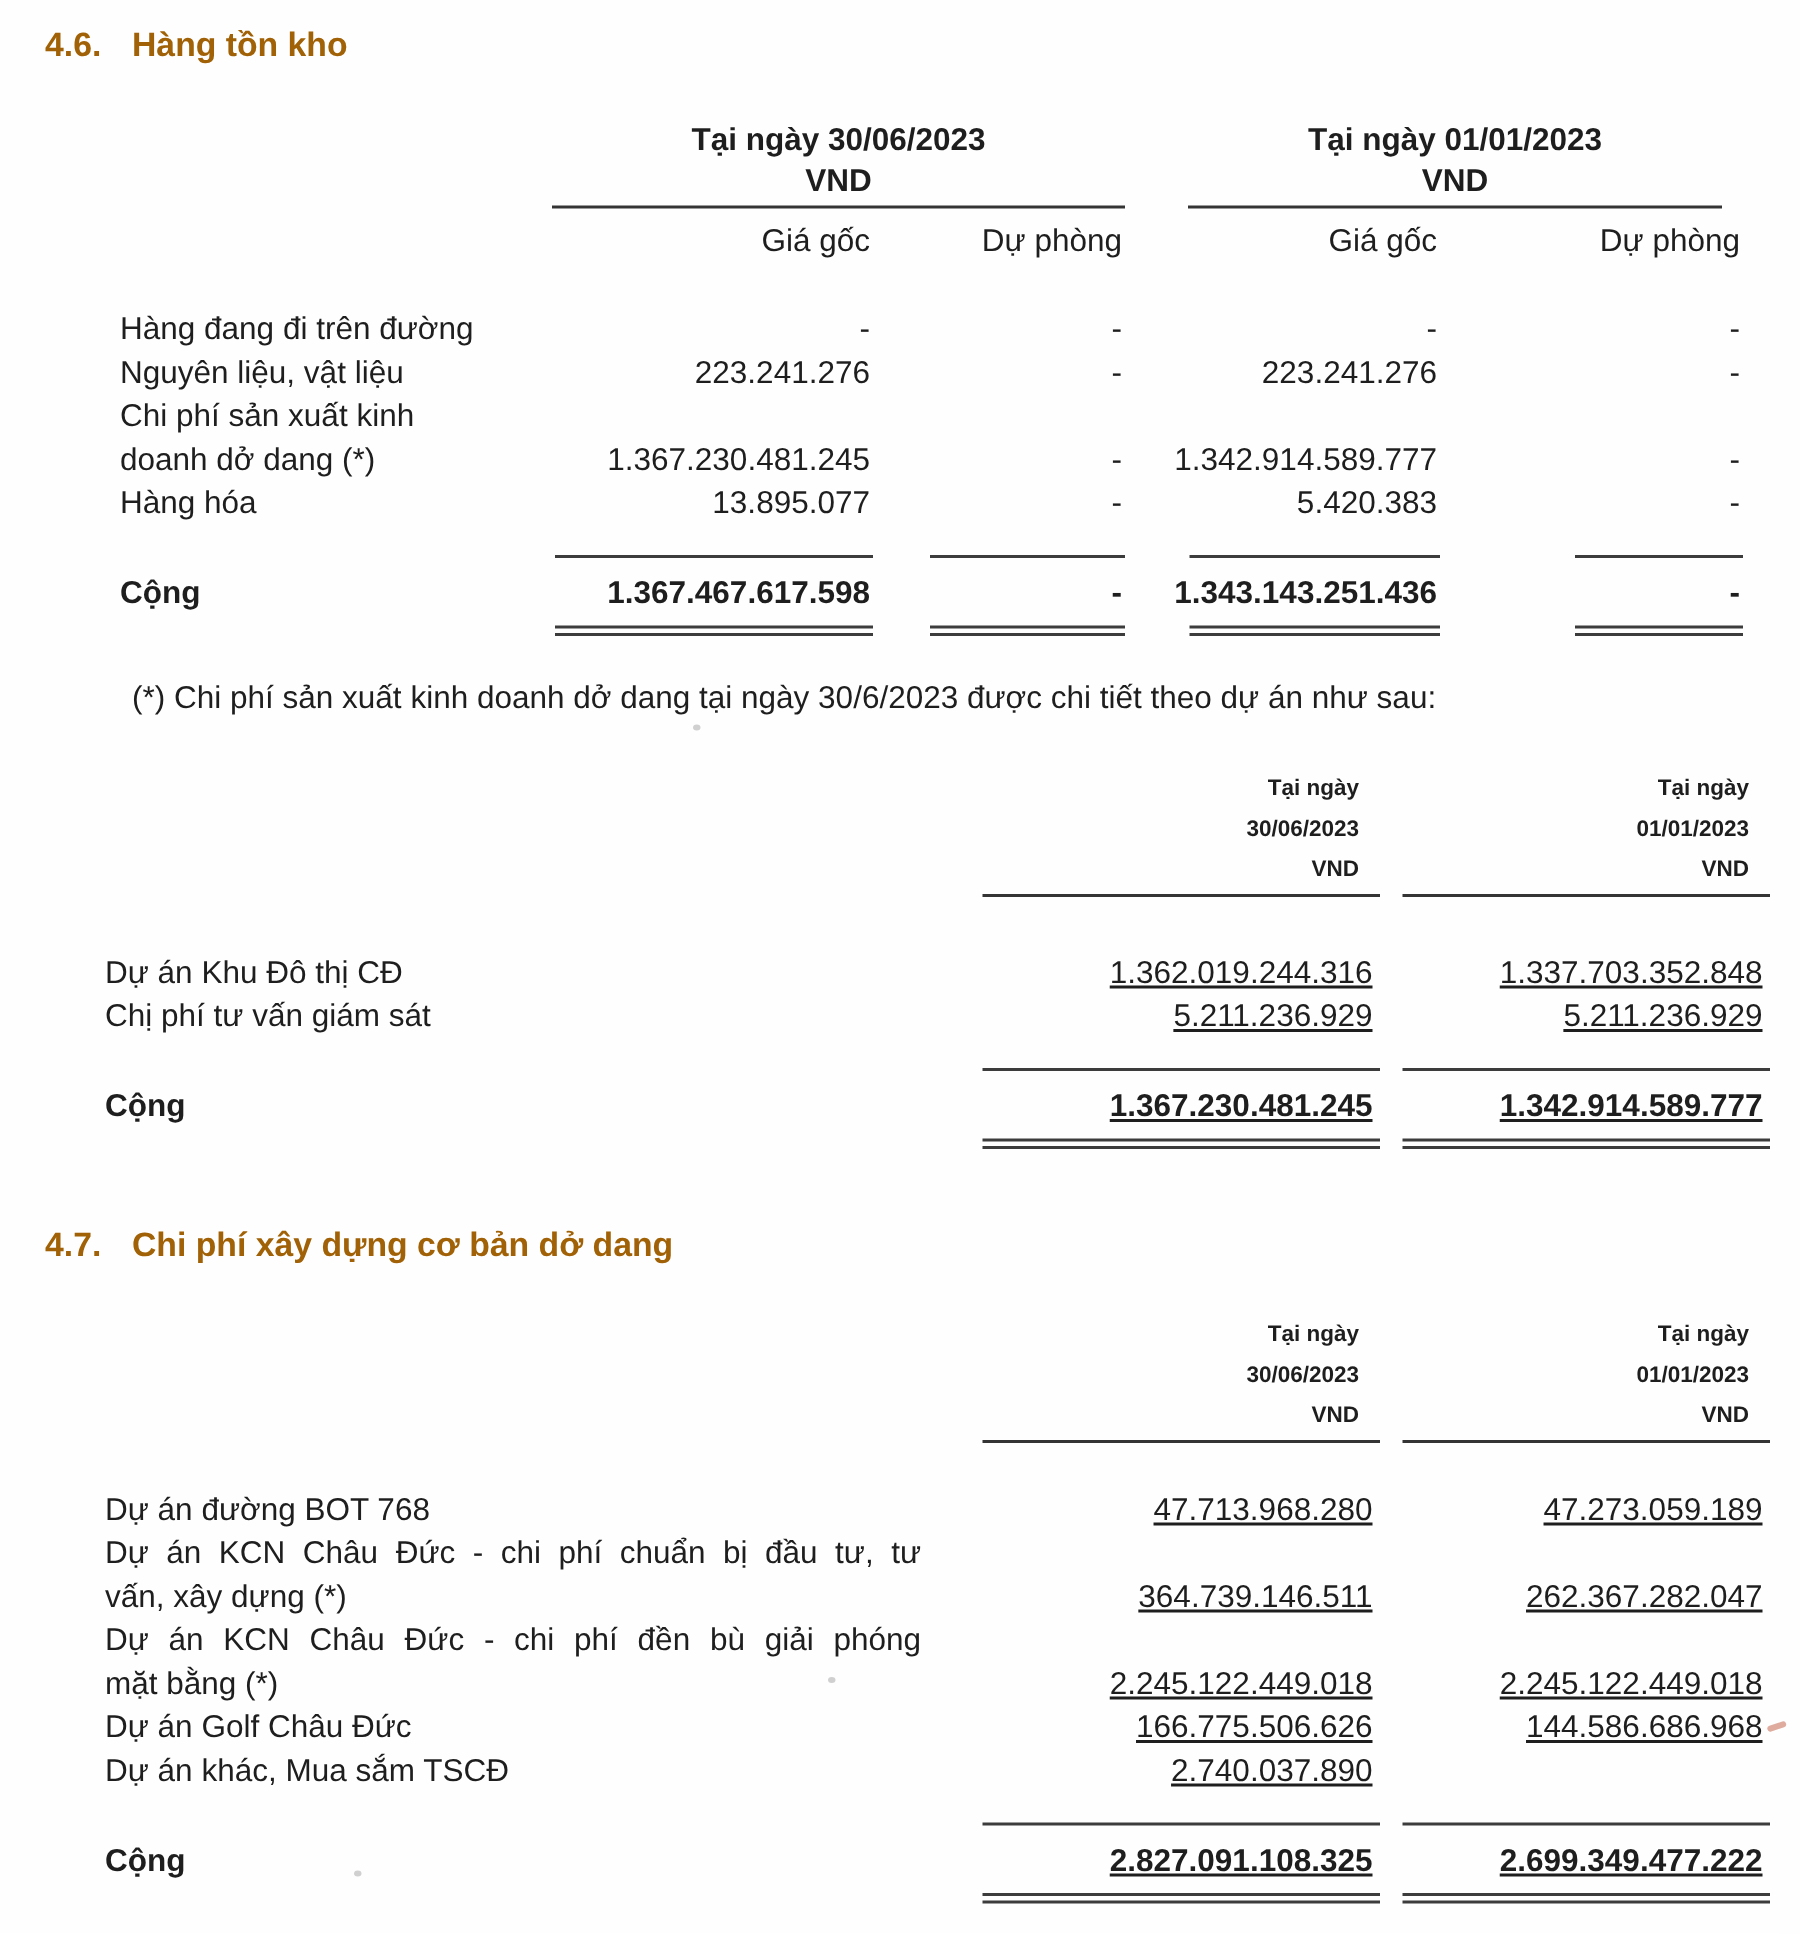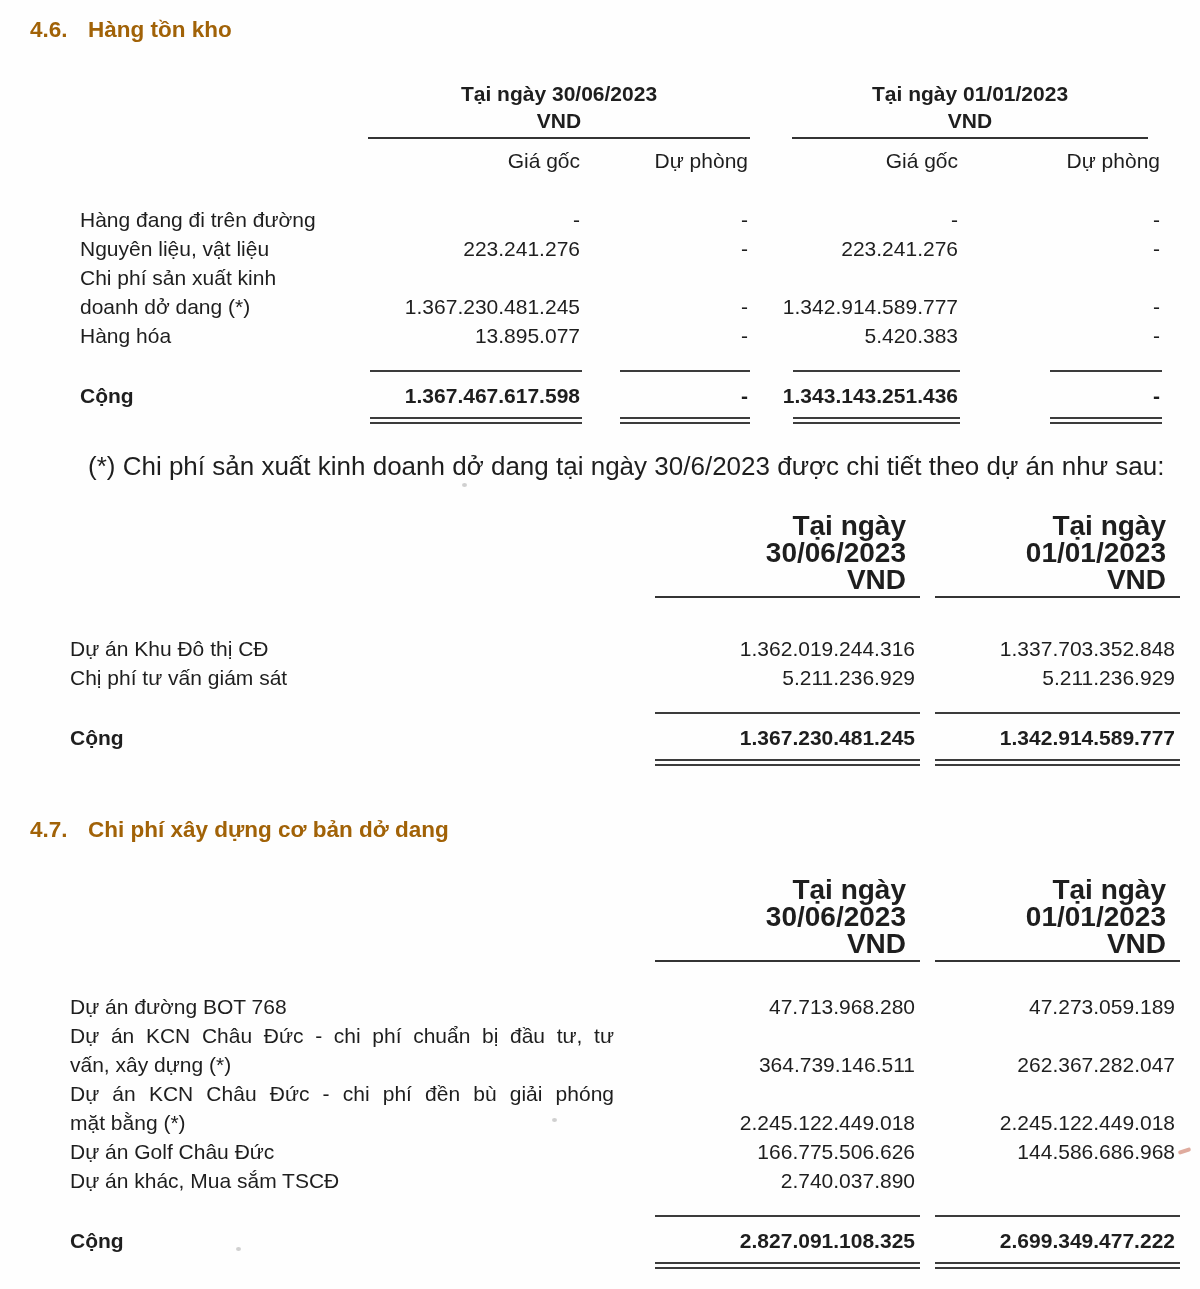--- a/index.html
+++ b/index.html
@@ -54,31 +54,31 @@
   .t1 .g1 { margin-left: 8px; }
   .t1 .g2 { margin-left: 42px; margin-right: 14px; }
   .t1 tr.shead td { padding-top: 7px; padding-bottom: 2px; }
   .t1 tr.gap td { height: 28px; }
   .t1 .k1 { margin-left: 10px; }
   .t1 .k2 { margin-left: 38px; }
   .t1 .k3 { margin-left: 43px; }
   .t1 .k4 { margin-left: 90px; }
 
   
-  .note { margin: 28px 0 0 88px; font-size: 26px; line-height: 28px; }
+  .note { margin: 28px 0 0 88px; font-size: 21px; line-height: 28px; }
 
   
   .t2, .t3 { margin-left: 30px; }
   .t2 { margin-top: 32px; width: 1150px; }
   .t3 { margin-top: 32px; width: 1150px; }
   .t2 col.cl { width: 500px; } .t2 col.n1 { width: 390px; } .t2 col.n2 { width: 260px; }
   .t3 col.cl { width: 620px; } .t3 col.n1 { width: 270px; } .t3 col.n2 { width: 260px; }
   .t2 td.lbl, .t3 td.lbl { text-align: left; padding-left: 40px; padding-right: 36px; }
-  .t2 td.val, .t3 td.val { padding-right: 5px; }
-  .hcell { font-weight: bold; font-size: 28px; line-height: 27px; text-align: right; padding-right: 14px; }
+  .t2 td.val, .t3 td.val { padding-right: 5px; text-decoration: underline; }
+  .hcell { font-weight: bold; font-size: 15px; line-height: 27px; text-align: right; padding-right: 14px; }
   .hline { border-top: 2.5px solid #343434; height: 0; margin-top: 3px; }
   .t2 .m1, .t3 .m1t2 { margin-left: 125px; }
   .t3 .m1 { margin-left: 5px; }
   .m2 { margin-left: 15px; }
   .t2 tr.gap td { height: 36px; }
   .t3 tr.gap td { height: 30px; }
   .jline { text-align: justify; text-align-last: justify; }
 
   
   .artifact { position: absolute; }

